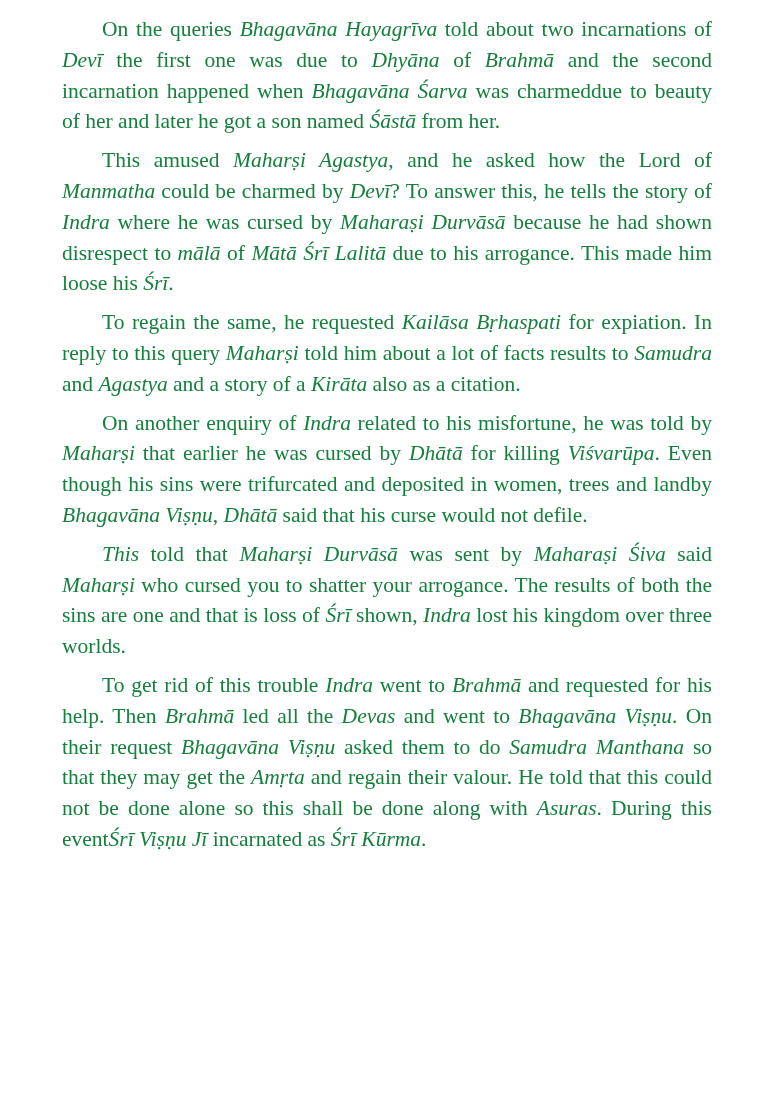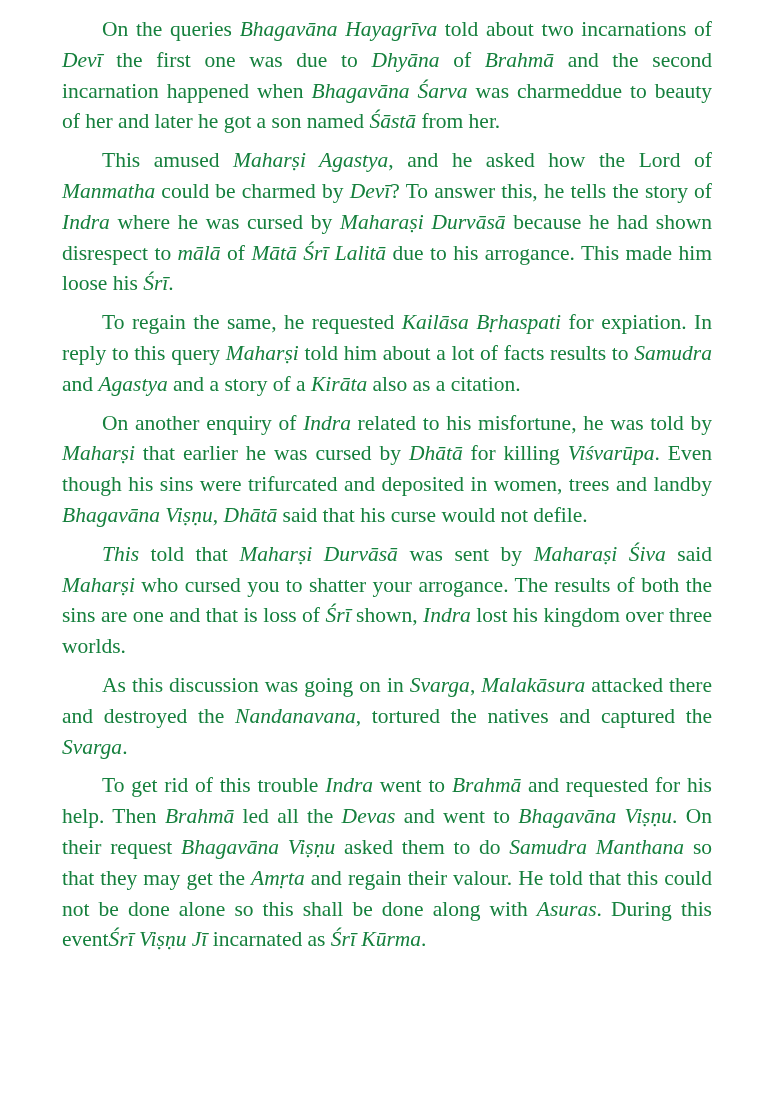--- a/index.html
+++ b/index.html
@@ -24,15 +24,14 @@
 </style>
 </head>
 <body>
 
 <div class="page">
   <p class="para"><span>On the queries </span><i>Bhagavāna Hayagrīva</i><span> told about two incarnations of </span><i>Devī</i><span> the first one was due to </span><i>Dhyāna</i><span> of </span><i>Brahmā</i><span> and the second incarnation happened when </span><i>Bhagavāna Śarva</i><span> was charmeddue to beauty of her and later he got a son named </span><i>Śāstā</i><span> from her.</span></p>
   <p class="para"><span>This amused </span><i>Maharṣi Agastya</i><span>, and he asked how the Lord of </span><i>Manmatha</i><span> could be charmed by </span><i>Devī</i><span>? To answer this, he tells the story of </span><i>Indra</i><span> where he was cursed by </span><i>Maharaṣi Durvāsā</i><span> because he had shown disrespect to </span><i>mālā</i><span> of </span><i>Mātā Śrī Lalitā</i><span> due to his arrogance. This made him loose his </span><i>Śrī</i><span>.</span></p>
   <p class="para"><span>To regain the same, he requested </span><i>Kailāsa Bṛhaspati</i><span> for expiation. In reply to this query </span><i>Maharṣi</i><span> told him about a lot of facts results to </span><i>Samudra</i><span> and </span><i>Agastya</i><span> and a story of a </span><i>Kirāta</i><span> also as a citation.</span></p>
   <p class="para"><span>On another enquiry of </span><i>Indra</i><span> related to his misfortune, he was told by </span><i>Maharṣi</i><span> that earlier he was cursed by </span><i>Dhātā</i><span> for killing </span><i>Viśvarūpa</i><span>. Even though his sins were trifurcated and deposited in women, trees and landby </span><i>Bhagavāna Viṣṇu</i><span>, </span><i>Dhātā</i><span> said that his curse would not defile.</span></p>
   <p class="para"><i>This</i><span> told that </span><i>Maharṣi Durvāsā</i><span> was sent by </span><i>Maharaṣi Śiva</i><span> said </span><i>Maharṣi</i><span> who cursed you to shatter your arrogance. The results of both the sins are one and that is loss of </span><i>Śrī</i><span> shown, </span><i>Indra</i><span> lost his kingdom over three worlds.</span></p>
-  <p class="para"><span>As this discussion was going on in </span><i>Svarga</i><span>, </span><i>Malakāsura</i><span> attacked there and destroyed the </span><i>Nandanavana</i><span>, tortured the natives and captured the </span><i>Svarga</i><span>.</span></p>
   <p class="para"><span>To get rid of this trouble </span><i>Indra</i><span> went to </span><i>Brahmā</i><span> and requested for his help. Then </span><i>Brahmā</i><span> led all the </span><i>Devas</i><span> and went to </span><i>Bhagavāna Viṣṇu</i><span>. On their request </span><i>Bhagavāna Viṣṇu</i><span> asked them to do </span><i>Samudra Manthana</i><span> so that they may get the </span><i>Amṛta</i><span> and regain their valour. He told that this could not be done alone so this shall be done along with </span><i>Asuras</i><span>. During this event</span><i>Śrī Viṣṇu Jī</i><span> incarnated as </span><i>Śrī Kūrma</i><span>.</span></p>
 </div>
 
 </body></html>

